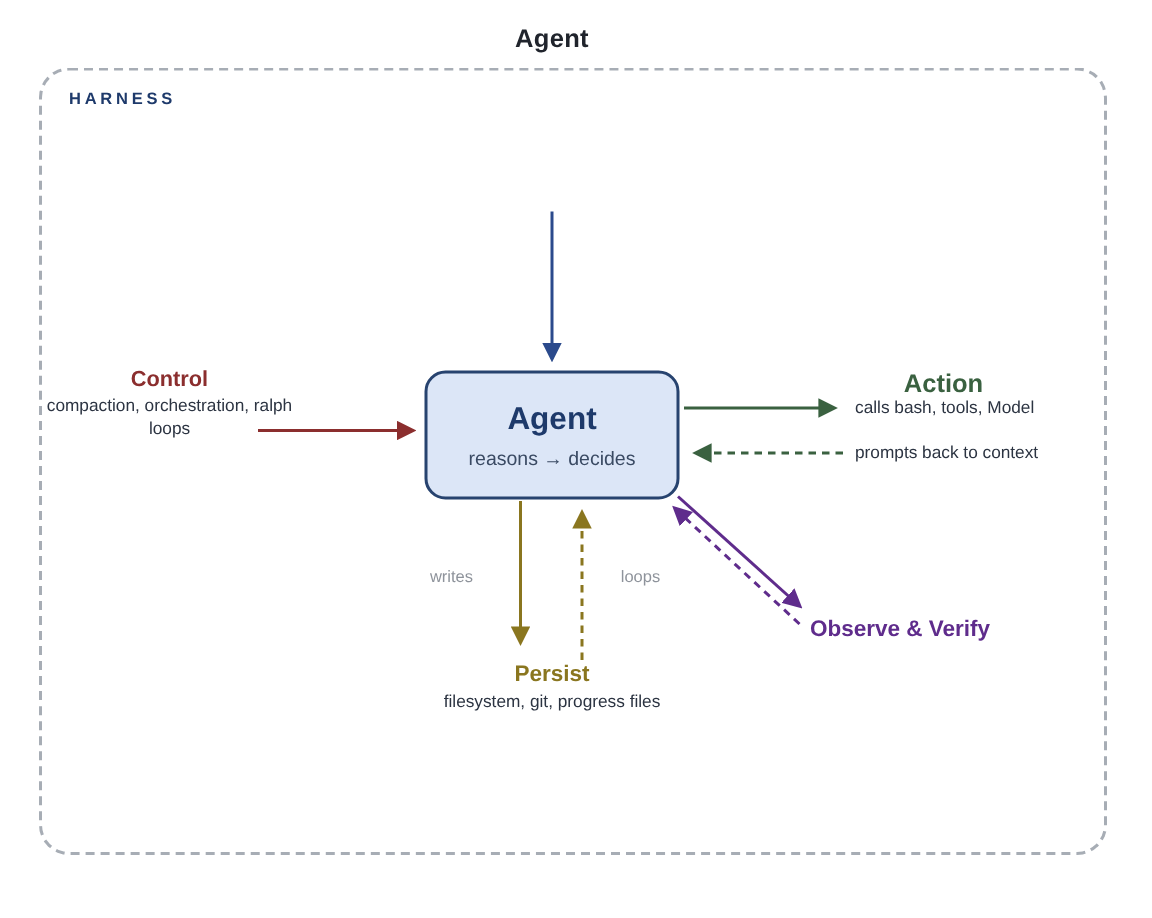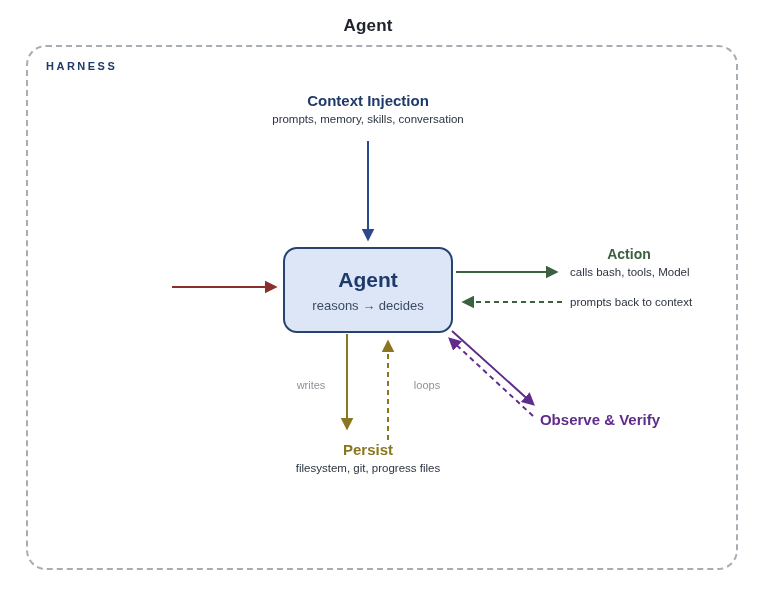--- a/index.html
+++ b/index.html
@@ -36,21 +36,21 @@
   .node-sub { font-size: 11.5px; color: var(--ink); line-height: 1.3; margin-top: 3px; }
 
   .ctx-node { left: 368px; top: 92px; transform: translateX(-50%); }
   .ctx-node .node-title { color: var(--navy); }
 
   .control-node { left: 28px; top: 245px; width: 170px; }
   .control-node .node-title { color: var(--maroon); font-size: 14.5px; }
 
   .action-title {
     position: absolute; left: 570px; top: 246px; width: 118px; text-align: center;
-    font-size: 14px; font-weight: 700; color: var(--green); white-space: nowrap;
+    font-size: 17px; font-weight: 700; color: var(--green); white-space: nowrap;
   }
   .flow-label {
     position: absolute; left: 570px; font-size: 11.5px; color: var(--ink); white-space: nowrap;
   }
   .flow-out { top: 266px; }
   .flow-back { top: 296px; }
 
   .model-box {
     position: absolute; left: 283px; top: 247px; width: 170px; height: 86px;
     background: var(--model-fill);
@@ -58,21 +58,21 @@
     border-radius: 14px;
     display: flex; flex-direction: column; align-items: center; justify-content: center;
   }
   .model-title { font-size: 21px; font-weight: 700; color: var(--navy); }
   .model-sub { font-size: 13px; color: var(--slate); margin-top: 6px; }
 
   .tiny-label {
     position: absolute; font-size: 11px; color: var(--gray-label); white-space: nowrap;
     transform: translateX(-50%);
   }
-  .writes-label { left: 311px; top: 379px; }
+  .writes-label { left: 301px; top: 379px; }
   .reads-label  { left: 427px; top: 379px; }
 
   .persist-node { left: 368px; top: 441px; transform: translateX(-50%); }
   .persist-node .node-title { color: var(--olive); }
 
   .observe-node { left: 600px; top: 411px; transform: translateX(-50%); width: 180px; }
   .observe-node .node-title { color: var(--purple); }
 </style>
 </head>
 <body>
@@ -114,25 +114,25 @@
 
     <line x1="347" y1="334" x2="347" y2="428" stroke="var(--olive)" stroke-width="2" marker-end="url(#m-olive)"></line>
 
     <line x1="388" y1="440" x2="388" y2="342" stroke="var(--olive)" stroke-width="2" stroke-dasharray="5,4" marker-end="url(#m-olive)"></line>
 
     <line x1="452" y1="331" x2="533" y2="404" stroke="var(--purple)" stroke-width="2" marker-end="url(#m-purple)"></line>
 
     <line x1="533" y1="416" x2="450" y2="339" stroke="var(--purple)" stroke-width="2" stroke-dasharray="5,4" marker-end="url(#m-purple)"></line>
   </svg>
 
-  <div class="node ctx-node">
-    <div class="node-title">Context Injection</div>
-    <div class="node-sub">prompts, memory, skills, conversation</div>
+
+  <div class="node control-node">
+    <div class="node-title">Control</div>
+    <div class="node-sub">compaction, orchestration, ralph loops</div>
   </div>
-
 
   <div class="model-box">
     <div class="model-title">Agent</div>
     <div class="model-sub">reasons → decides</div>
   </div>
 
   <div class="action-title">Action</div>
   <div class="flow-label flow-out">calls bash, tools, Model</div>
   <div class="flow-label flow-back">prompts back to context</div>
 

